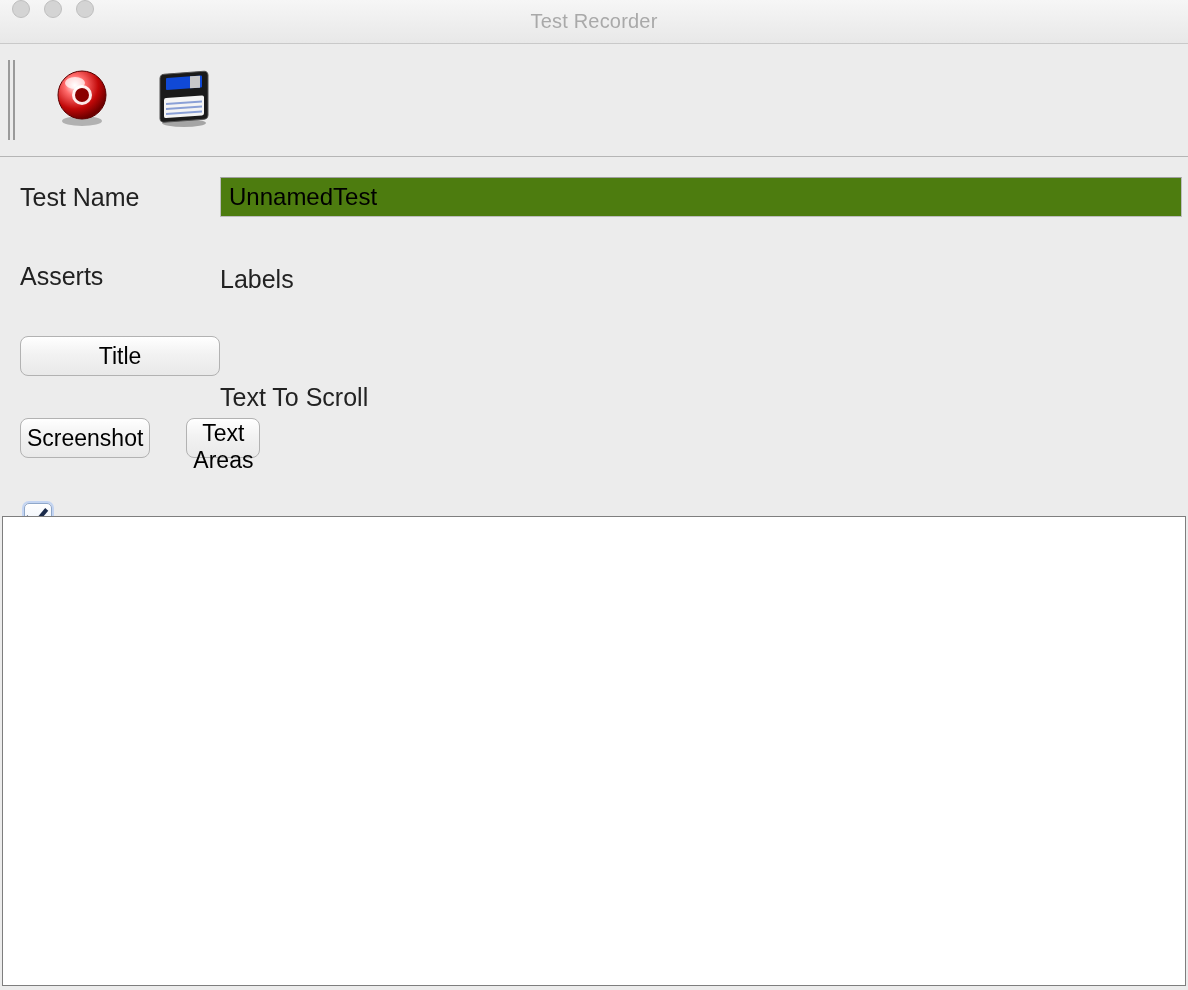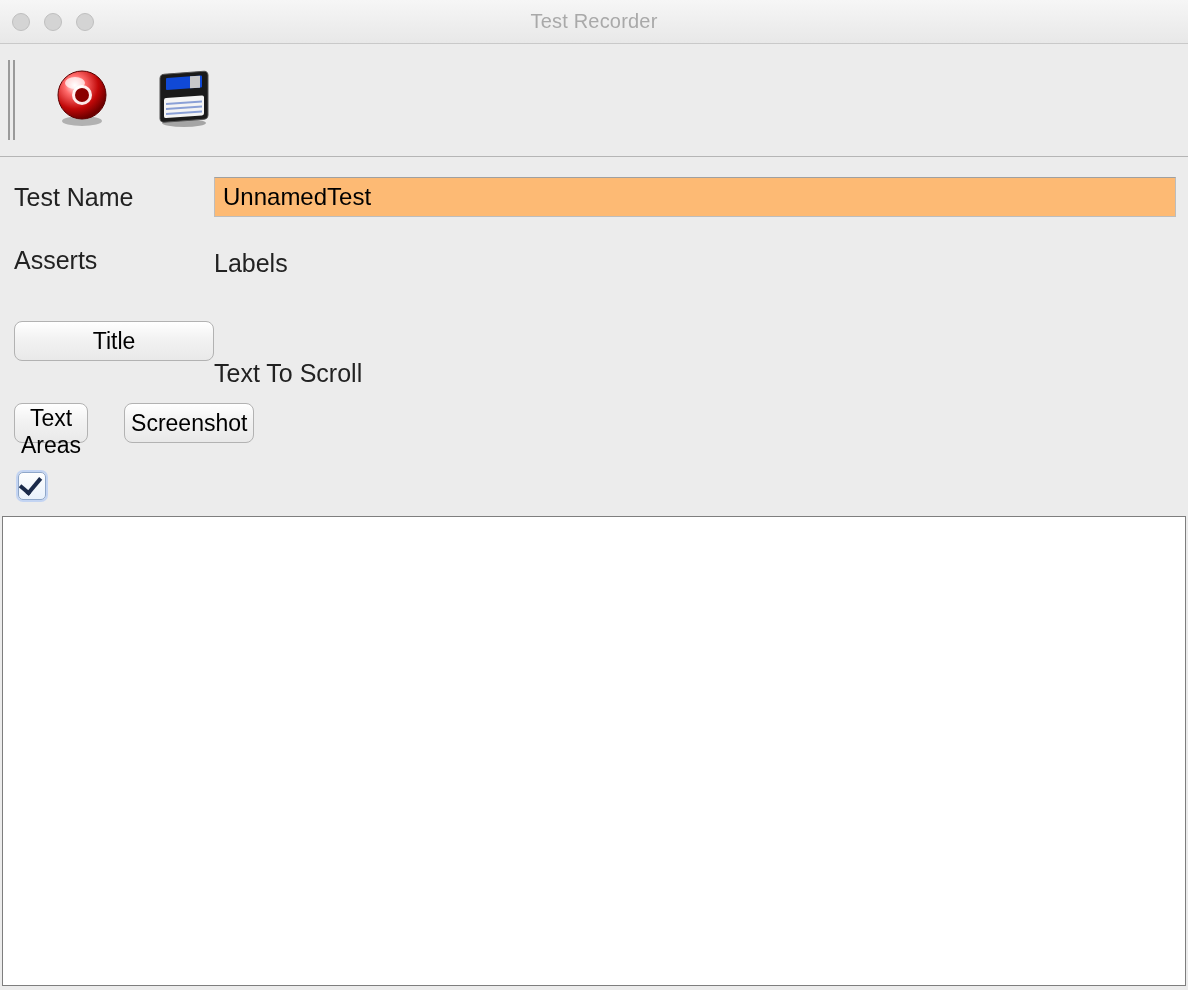--- a/index.html
+++ b/index.html
@@ -12,21 +12,21 @@
     color: #222;
     overflow: hidden;
   }
 
   
   .titlebar {
     height: 44px;
     background: linear-gradient(to bottom, #f6f6f6, #e8e8e8);
     border-bottom: 1px solid #c9c9c9;
     display: flex;
-    align-items: center;
+    align-items: flex-start;
     padding: 0 12px;
     position: relative;
   }
   .traffic-lights { display: flex; gap: 14px; }
   .traffic-light {
     width: 18px; height: 18px; border-radius: 50%;
     background: #d4d4d4;
     border: 1px solid #bfbfbf;
   }
   .win-title {
@@ -58,33 +58,33 @@
   }
   .tb-btn {
     width: 72px; height: 72px;
     display: flex; align-items: center; justify-content: center;
     border-radius: 8px;
   }
   .tb-btn svg { width: 64px; height: 64px; }
 
   
   .form {
-    padding: 20px 14px 10px 14px;
+    padding: 20px 14px 10px 20px;
     display: grid;
     grid-template-columns: 200px 1fr;
-    row-gap: 26px;
+    row-gap: 42px;
     align-items: center;
   }
   .label { font-size: 25px; }
   .text-input {
     width: 962px;
     height: 40px;
     font-size: 24px;
     padding: 2px 8px;
-    background: #fdba74;
+    background: #4d7c0f;
     border-radius: 0;
     border: 1px solid #bdbdbd;
     border-top-color: #a0a0a0;
     outline: none;
   }
 
   .btn-row {
     display: flex;
     gap: 36px;
   }
@@ -189,26 +189,26 @@
 
 <div class="form">
 
   <div class="label">Test Name</div>
   <input class="text-input" type="text" value="UnnamedTest" style="">
 
   <div class="label">Asserts</div>
 
   <div class="label" style="align-self:start; padding-top:6px;">Labels</div>
   <div>
-    <div class="btn-row" style="margin-bottom:42px;margin-top:17px;">
+    <div class="btn-row" style="margin-bottom:42px;">
       <button class="push-btn">Title</button>
     </div>
     <div class="btn-row">
+      <button class="push-btn">Screenshot</button>
       <button class="push-btn">Text Areas</button>
-      <button class="push-btn">Screenshot</button>
     </div>
   </div>
 
   <div class="label">Text To Scroll</div>
   <div>
     <input type="checkbox" class="checkbox" checked="" style="">
   </div>
 
 </div>
 

